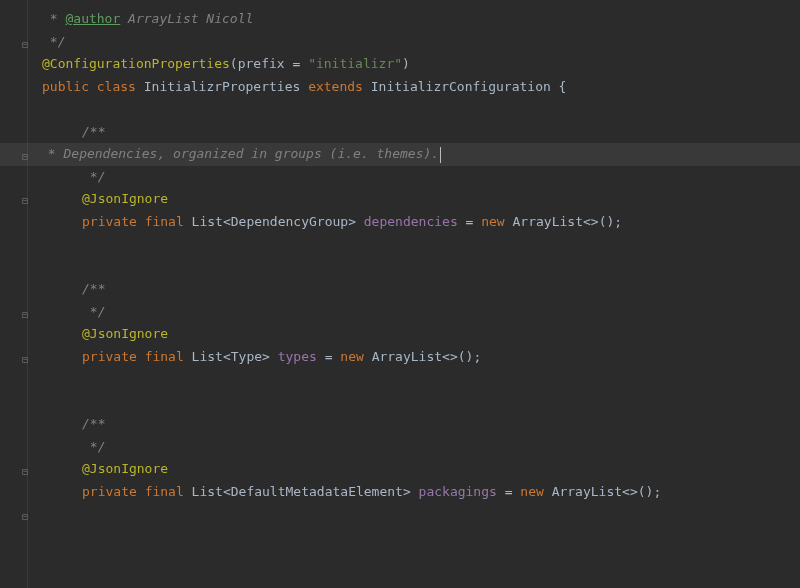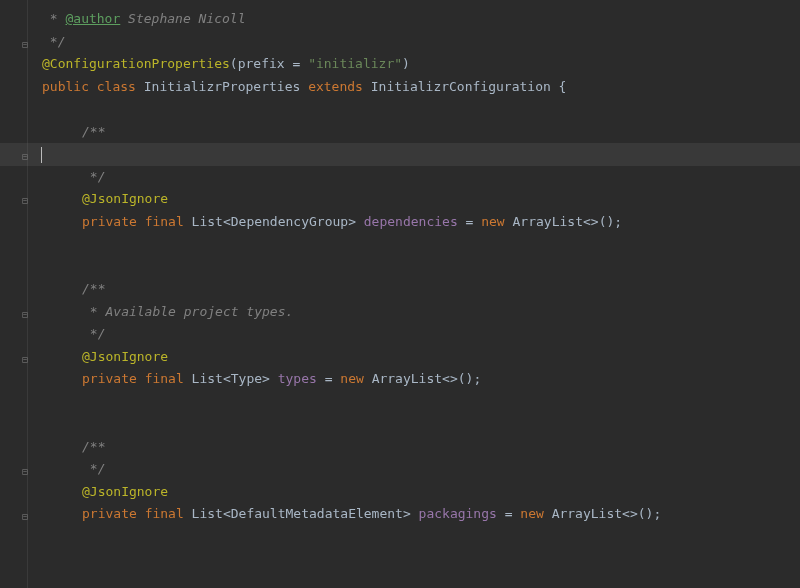--- a/index.html
+++ b/index.html
@@ -82,46 +82,45 @@
   <span class="fold-marker" style="top:148px"></span>
   <span class="fold-marker" style="top:192px"></span>
   <span class="fold-marker" style="top:306px"></span>
   <span class="fold-marker" style="top:351px"></span>
   <span class="fold-marker" style="top:463px"></span>
   <span class="fold-marker" style="top:508px"></span>
 </div>
 
 <div class="code">
 
-  <div class="line"><span class="comment"> * </span><span class="comment-tag">@author</span><span class="comment"> Stephane Nicoll</span></div>
+  <div class="line"><span class="comment"> * </span><span class="comment-tag">@author</span><span class="comment"> ArrayList Nicoll</span></div>
 
   <div class="line"><span class="comment"> */</span></div>
 
   <div class="line"><span class="annotation">@ConfigurationProperties</span><span class="paren">(</span><span class="type">prefix</span><span class="eq"> = </span><span class="string">"initializr"</span><span class="paren">)</span></div>
 
   <div class="line"><span class="keyword">public </span><span class="keyword">class </span><span class="type">InitializrProperties </span><span class="keyword">extends </span><span class="type">InitializrConfiguration </span><span class="paren">{</span></div>
 
   <div class="line"></div>
 
   <div class="line indent1"><span class="comment">/**</span></div>
 
-  <div class="line indent1 highlighted"><span class="caret"></span></div>
+  <div class="line indent1 highlighted"><span class="comment"> * Dependencies, organized in groups (i.e. themes).</span><span class="caret"></span></div>
 
   <div class="line indent1"><span class="comment"> */</span></div>
 
   <div class="line indent1"><span class="annotation">@JsonIgnore</span></div>
 
   <div class="line indent1"><span class="keyword">private </span><span class="keyword">final </span><span class="type">List</span><span class="op">&lt;</span><span class="type">DependencyGroup</span><span class="op">&gt;</span><span class="ident"> dependencies</span><span class="eq"> = </span><span class="keyword">new </span><span class="type">ArrayList</span><span class="op">&lt;&gt;</span><span class="paren">();</span></div>
 
   <div class="line"></div>
   <div class="line"></div>
 
   <div class="line indent1"><span class="comment">/**</span></div>
 
-  <div class="line indent1"><span class="comment"> * Available project types.</span></div>
 
   <div class="line indent1"><span class="comment"> */</span></div>
 
   <div class="line indent1"><span class="annotation">@JsonIgnore</span></div>
 
   <div class="line indent1"><span class="keyword">private </span><span class="keyword">final </span><span class="type">List</span><span class="op">&lt;</span><span class="type">Type</span><span class="op">&gt;</span><span class="ident"> types</span><span class="eq"> = </span><span class="keyword">new </span><span class="type">ArrayList</span><span class="op">&lt;&gt;</span><span class="paren">();</span></div>
 
   <div class="line"></div>
   <div class="line"></div>
 

